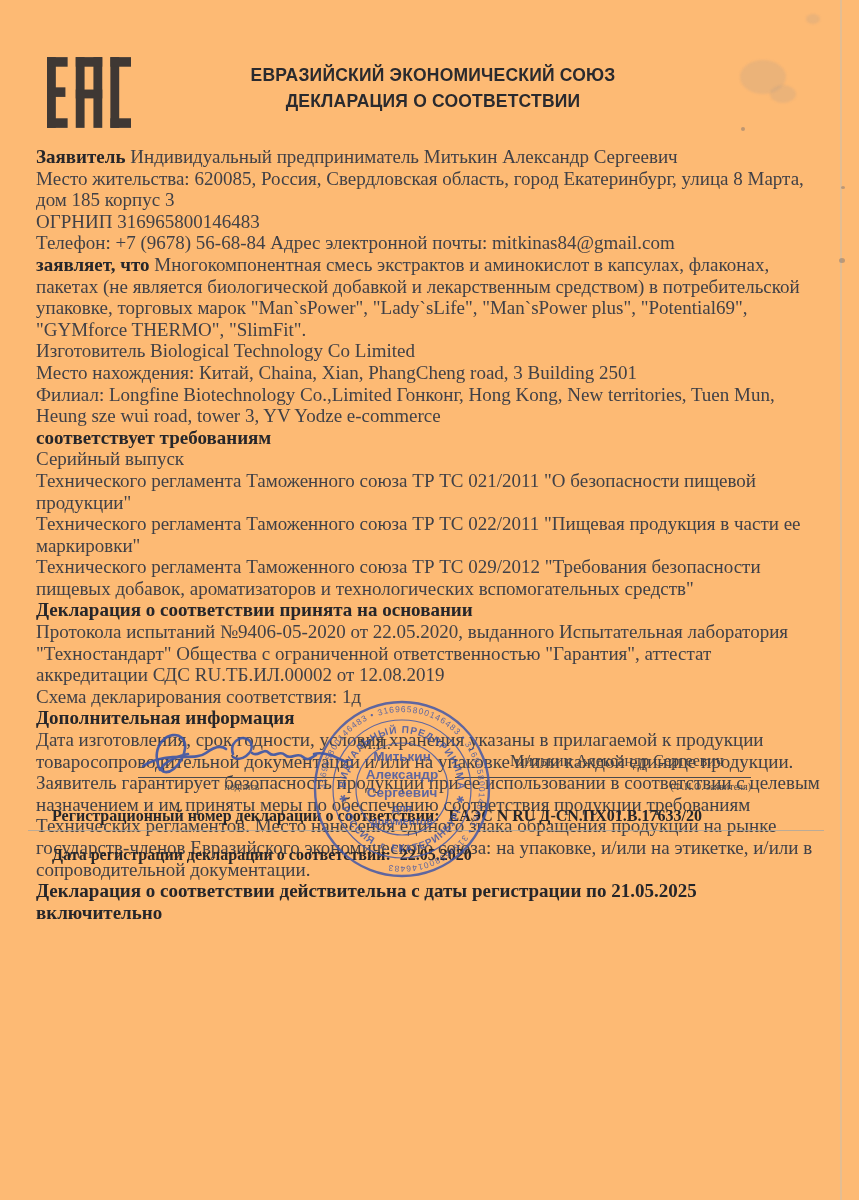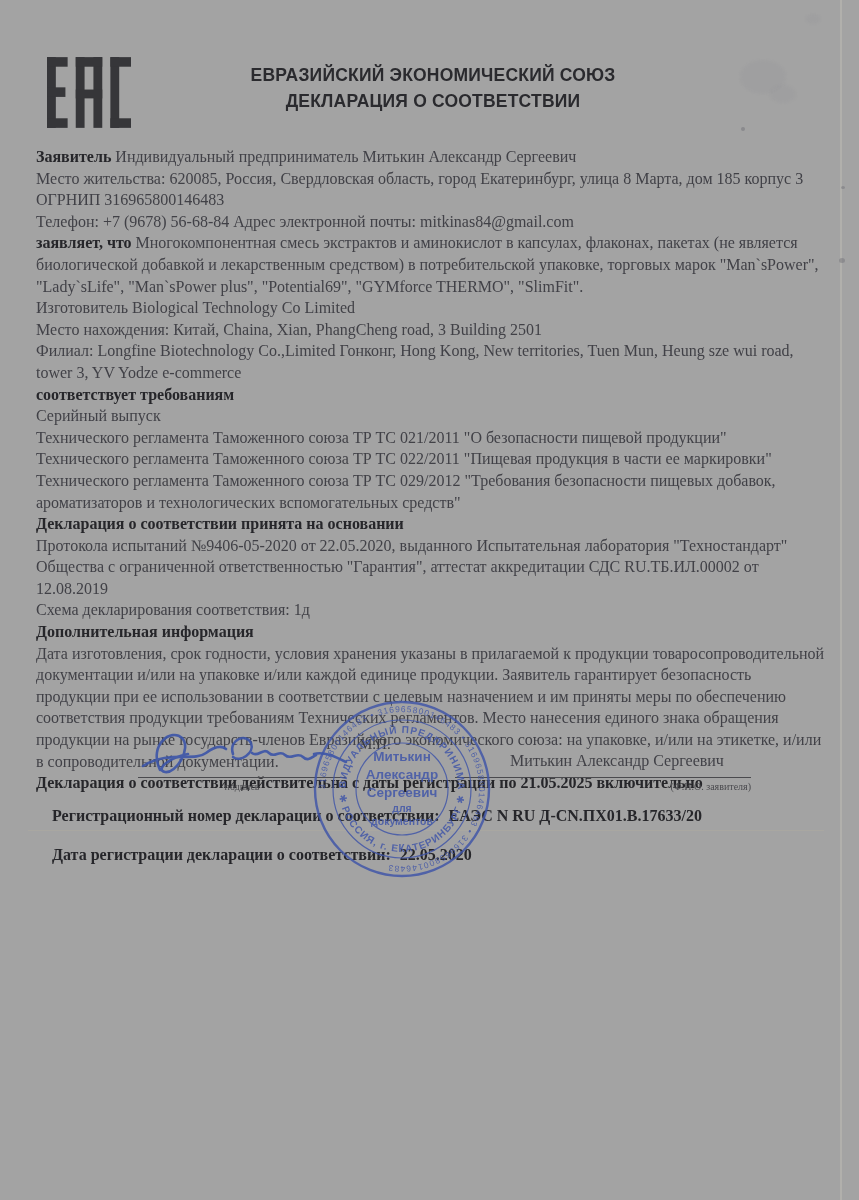--- a/index.html
+++ b/index.html
@@ -1,27 +1,27 @@
 <!DOCTYPE html>
 <html><head>
 <meta charset="utf-8">
 <style>
   html,body{margin:0;padding:0;}
   body{width:859px;height:1200px;background:#fbfaf5;font-family:"Liberation Serif","DejaVu Serif",serif;}
-  .page{position:relative;width:859px;height:1200px;background:#a3a3a3;overflow:hidden;}
+  .page{position:relative;width:859px;height:1200px;background:#fdba74;overflow:hidden;}
 
   
   .eac-logo{position:absolute;left:47px;top:57px;width:84px;height:71px;}
   .doc-title{position:absolute;left:20px;top:62px;width:826px;text-align:center;
     font-family:"Liberation Sans","DejaVu Sans",sans-serif;font-weight:bold;
     font-size:17.5px;line-height:26px;color:#2a2a2e;letter-spacing:.2px;}
 
   
   .doc-body{position:absolute;left:36px;top:146px;width:790px;color:#414147;
-    font-size:16px;line-height:21.6px;}
+    font-size:19px;line-height:21.6px;}
   .doc-body p{margin:0;}
   .doc-body b{color:#26262a;}
 
   
   .sig-svg{position:absolute;left:138px;top:726px;width:210px;height:58px;z-index:3;}
   .sig-line{position:absolute;left:138px;top:777px;width:208px;border-top:1.2px solid #4a4a4e;z-index:1;}
   .sig-caption{position:absolute;left:138px;top:781px;width:208px;text-align:center;
     font-size:10px;color:#4a4a4e;}
   .mp-label{position:absolute;left:349px;top:736px;font-size:15px;color:#3b3b40;z-index:1;padding-left:10px;}
   .fio-name{position:absolute;left:455px;top:752px;width:300px;text-align:center;

